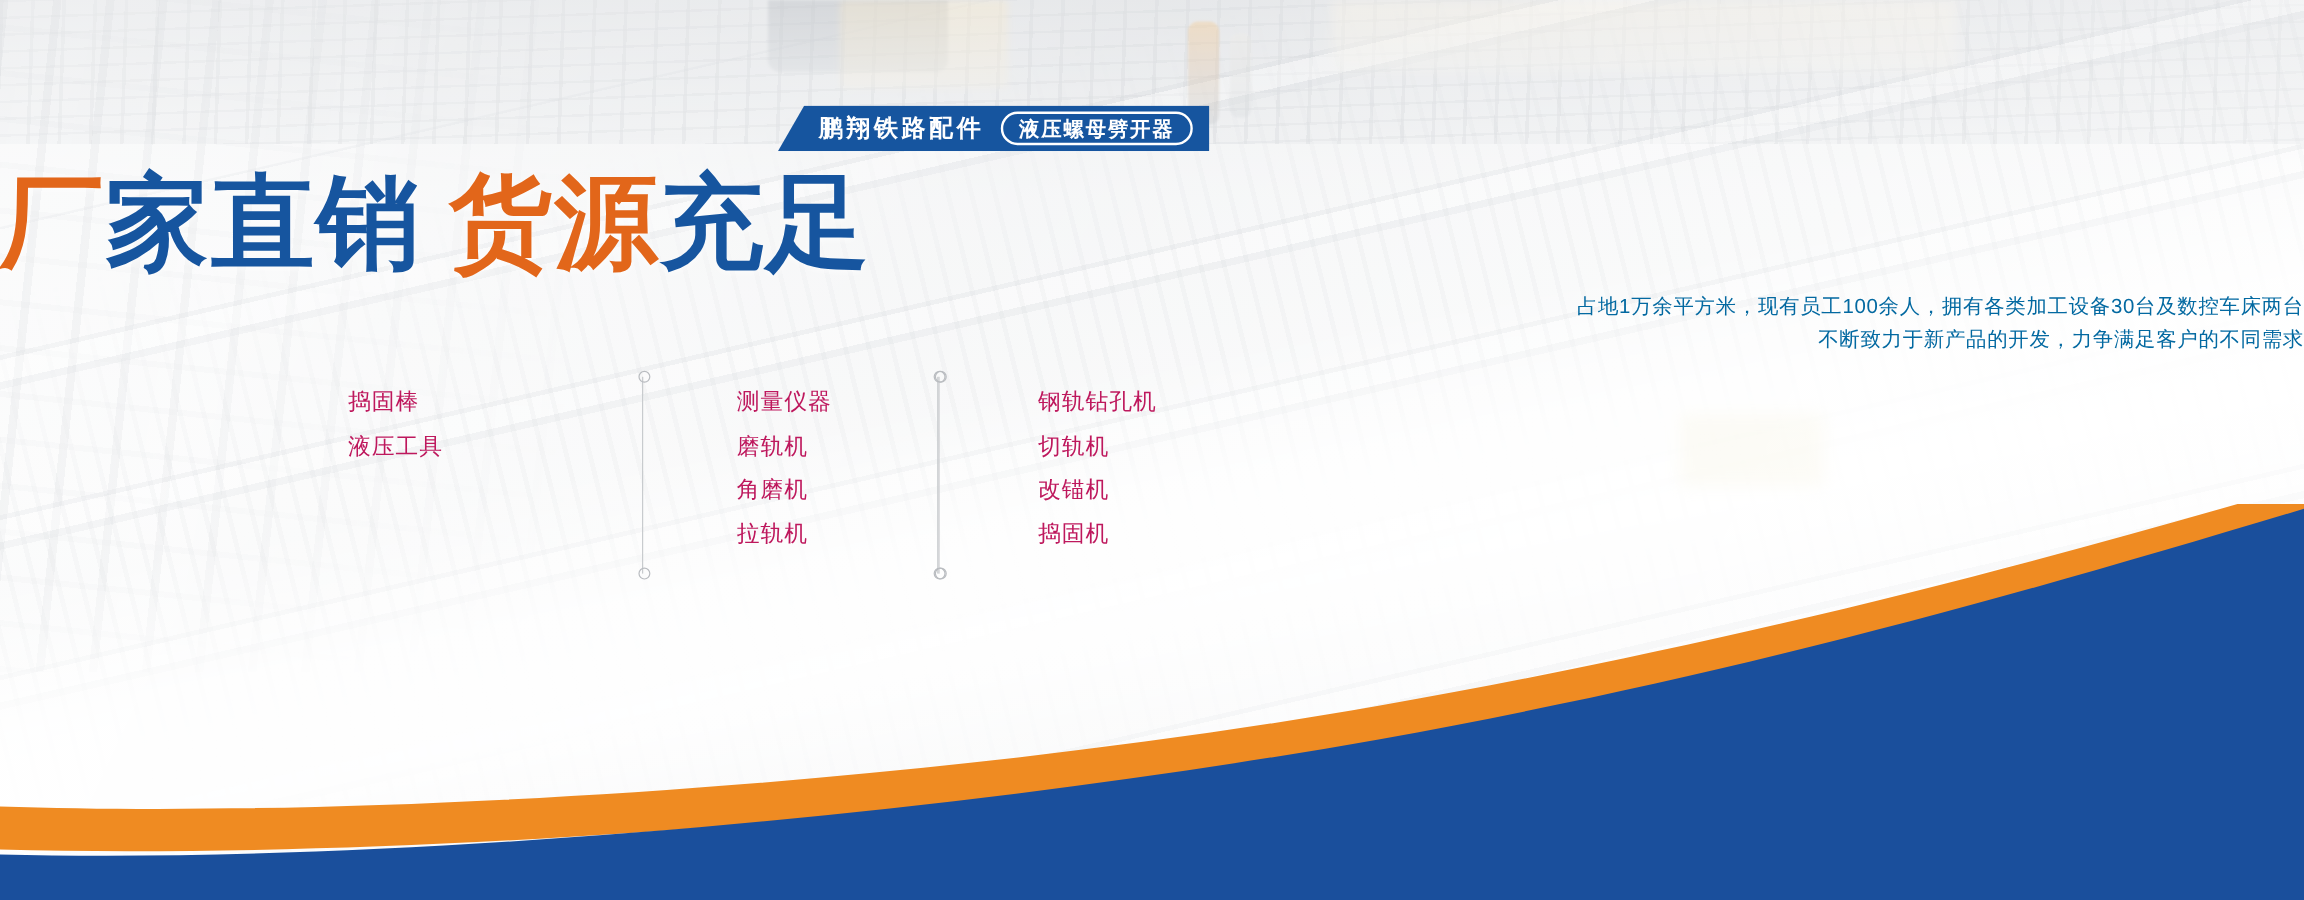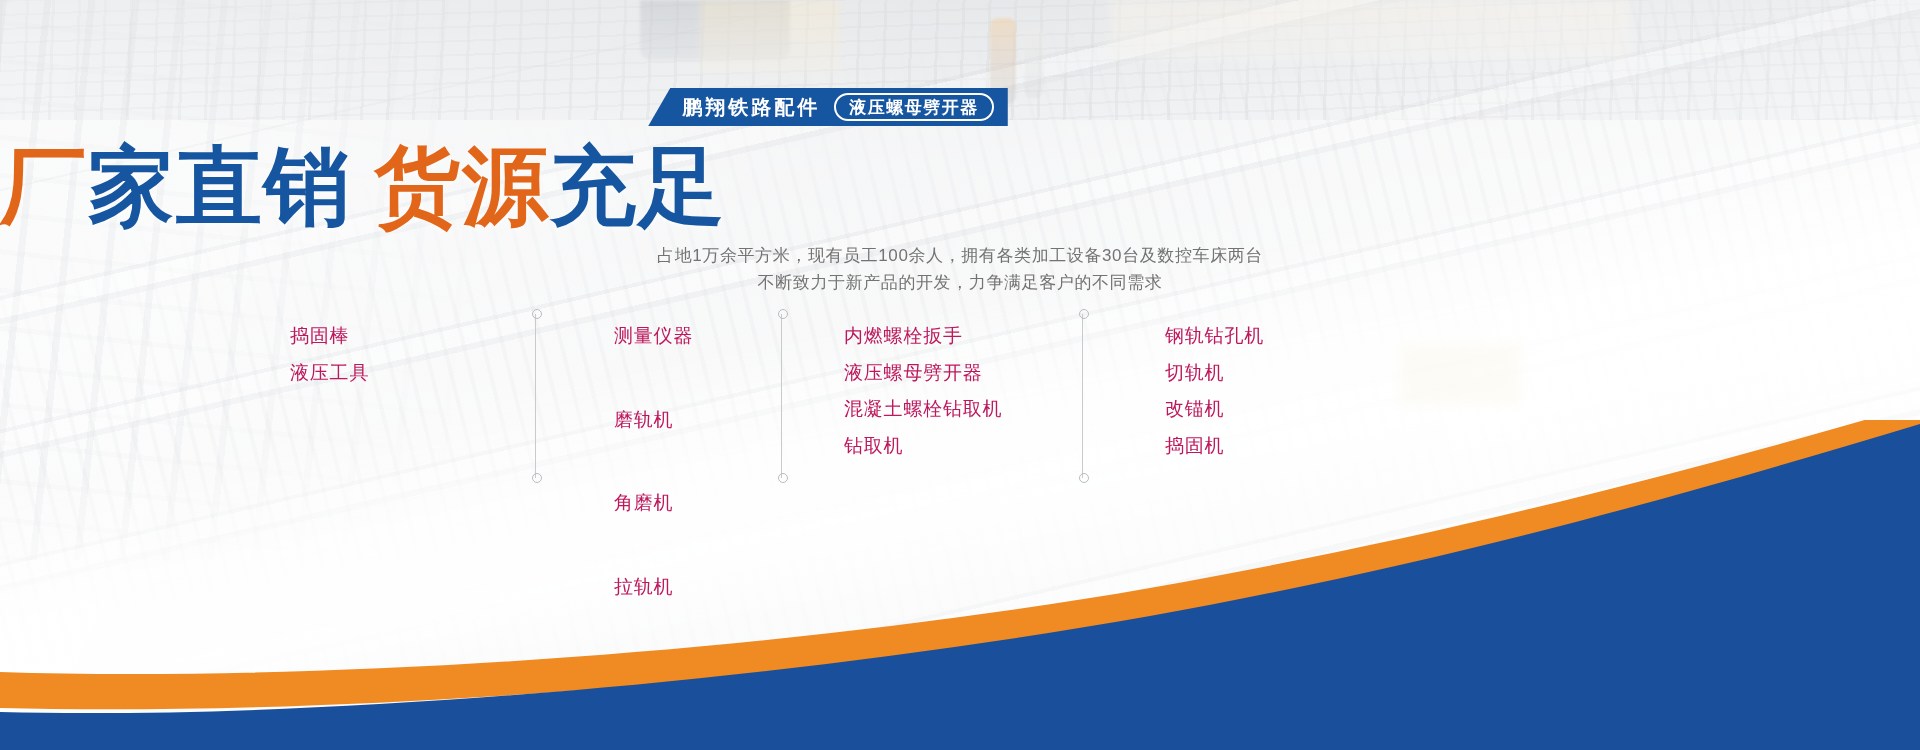--- a/index.html
+++ b/index.html
@@ -148,22 +148,22 @@
     white-space:nowrap;
     text-shadow:0 2px 6px rgba(255,255,255,.65);
   }
   .hl-o { color:#e2661a; }
   .hl-b { color:#16559f; }
   .hl-gap { display:inline-block; width:22px; }
 
   
   .subtitle {
     position:absolute; left:0; top:242px; width:1920px;
-    text-align:center;
-    color:#737373;
+    text-align:right;
+    color:#0369a1;
     font-size:17px;
     line-height:27px;
     letter-spacing:.6px;
   }
   .subtitle div { white-space:nowrap; }
 
   
   .products {
     position:absolute; left:290px; top:318px;
     width:1350px; height:160px;
@@ -256,35 +256,29 @@
 
     <div class="products">
 
       <div class="prod-col col-w1">
         <span class="item">捣固棒</span>
         <span class="item">液压工具</span>
       </div>
 
       <div class="divider"></div>
 
-      <div class="prod-col col-w2" style="padding-left:78px;gap:47px;">
+      <div class="prod-col col-w2" style="padding-left:78px;">
         <span class="item">测量仪器</span>
         <span class="item">磨轨机</span>
         <span class="item">角磨机</span>
         <span class="item">拉轨机</span>
       </div>
 
       <div class="divider"></div>
 
-      <div class="prod-col col-w3" style="padding-left:62px;">
-        <span class="item">内燃螺栓扳手</span>
-        <span class="item">液压螺母劈开器</span>
-        <span class="item">混凝土螺栓钻取机</span>
-        <span class="item">钻取机</span>
-      </div>
 
       <div class="divider"></div>
 
       <div class="prod-col col-w4" style="padding-left:82px;">
         <span class="item">钢轨钻孔机</span>
         <span class="item">切轨机</span>
         <span class="item">改锚机</span>
         <span class="item">捣固机</span>
       </div>
 

